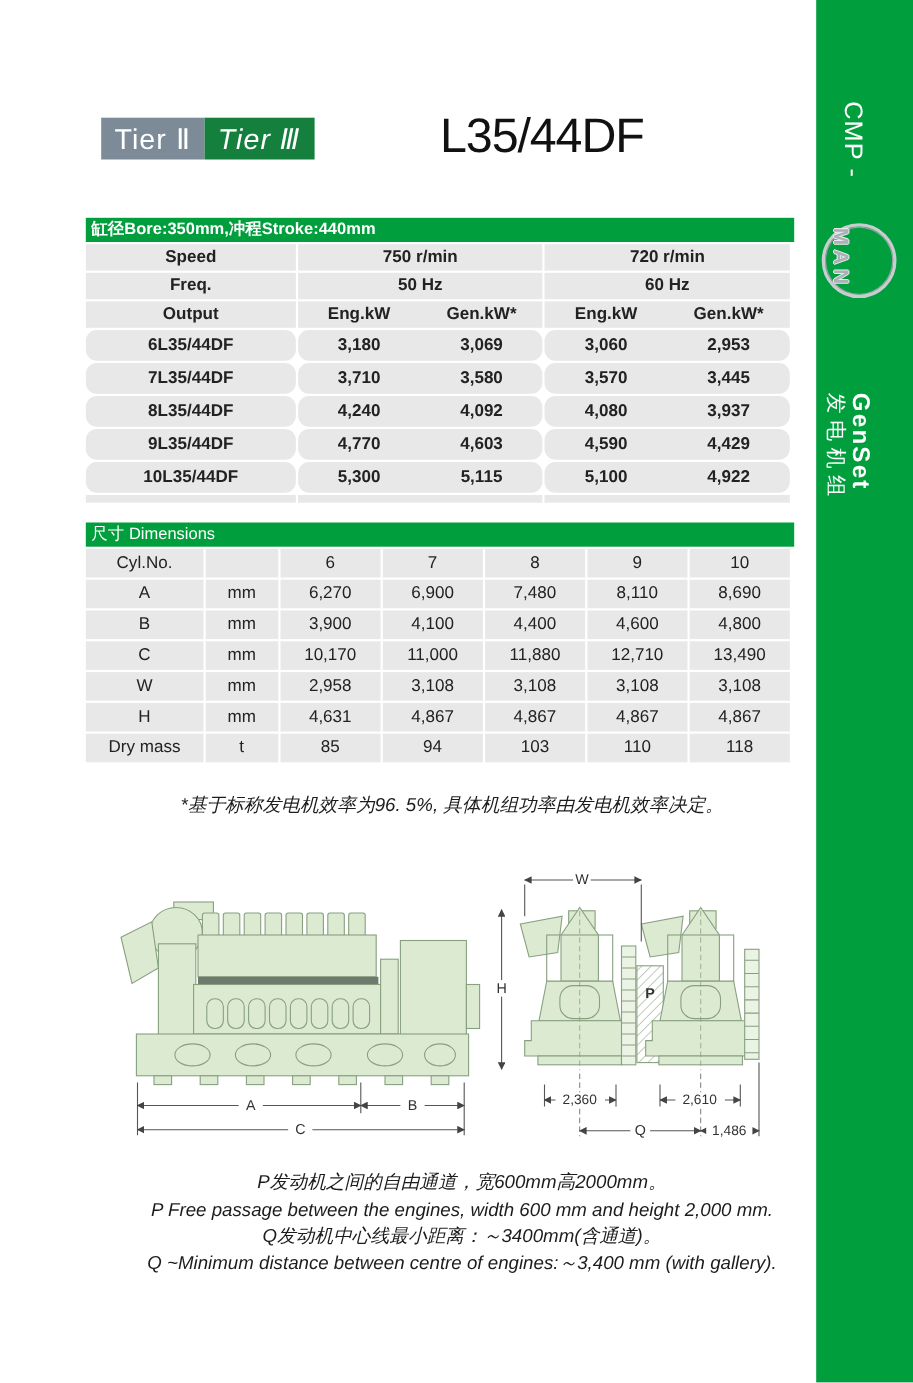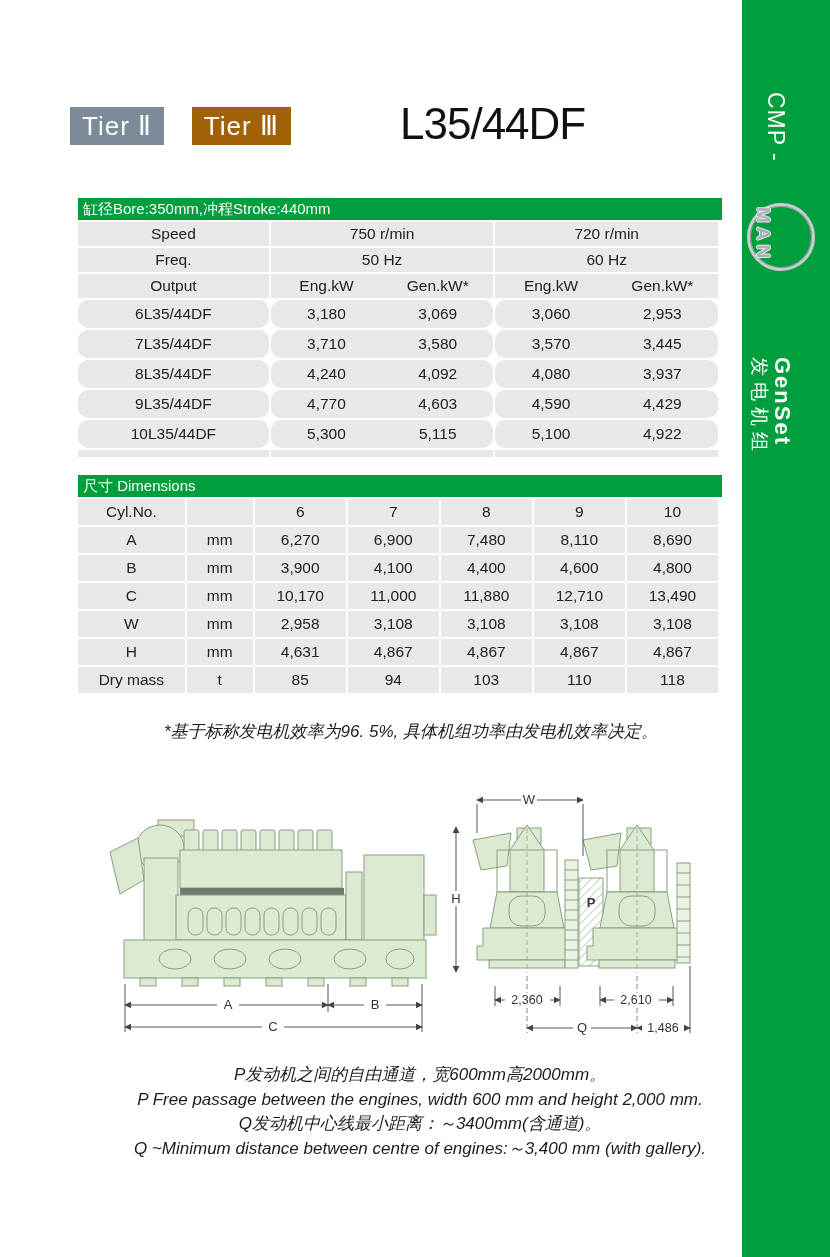--- a/index.html
+++ b/index.html
@@ -12,24 +12,24 @@
   .cmp-text{left:789px;top:92px;font-size:23px;color:#fff;letter-spacing:1px;font-weight:500;}
   .man-circle{position:absolute;left:747px;top:203px;width:62px;height:62px;border:3px solid #c9cdd1;
               border-radius:50%;box-shadow:inset 0 0 0 1px #9aa1a7;}
   .man-text{left:774px;top:207px;font-size:19px;font-weight:bold;letter-spacing:4px;color:#aab0b6;
             text-shadow:0 1px 0 #e8eaec,0 -1px 0 #e8eaec,1px 0 0 #e8eaec,-1px 0 0 #e8eaec;}
   .genset-block{left:794px;top:357px;color:#fff;line-height:23px;}
   .genset-en{font-size:22px;font-weight:bold;letter-spacing:2px;}
   .genset-zh{font-size:19px;letter-spacing:6px;}
 
   
-  .badges{position:absolute;left:70px;top:107px;display:flex;height:38px;gap:28px;}
+  .badges{position:absolute;left:92px;top:107px;display:flex;height:38px;}
   .badge{display:flex;align-items:center;padding:0 12px;color:#fff;font-size:26px;letter-spacing:1px;}
   .badge.tier2{background:#7d8b98;}
-  .badge.tier3{background:#a16207;}
+  .badge.tier3{background:#15803d;font-style:italic;}
   .main-title{position:absolute;left:400px;top:99px;width:325px;
               font-size:44px;color:#111;letter-spacing:-1px;}
 
   
   .tbl{position:absolute;}
   .greenbar{background:#009e3c;color:#fff;font-size:15px;height:22px;line-height:22px;padding-left:5px;}
   table.grid{width:100%;border-collapse:separate;border-spacing:2px;margin-left:-2px;}
   table.grid td{background:#e8e8e8;text-align:center;font-size:15.5px;color:#222;padding:0;}
   tr.h24 td{height:24px;}
   tr.h28 td{height:28px;border-radius:10px;}
@@ -59,21 +59,21 @@
     <div class="genset-en">GenSet</div>
     <div class="genset-zh">发电机组</div>
   </div>
 
   <div class="badges">
     <div class="badge tier2">Tier Ⅱ</div>
     <div class="badge tier3">Tier Ⅲ</div>
   </div>
   <div class="main-title">L35/44DF</div>
 
-  <div class="tbl" style="left:78px;top:198px;width:644px;">
+  <div class="tbl" style="left:78px;top:198px;width:644px;font-weight:bold;">
     <div class="greenbar">缸径Bore:350mm,冲程Stroke:440mm</div>
     <table class="grid">
       <colgroup>
           <col style="width:30%">
           <col style="width:35%">
           <col style="width:35%">
         </colgroup>
       <tbody>
           <tr class="h24">
         <td>Speed</td>

